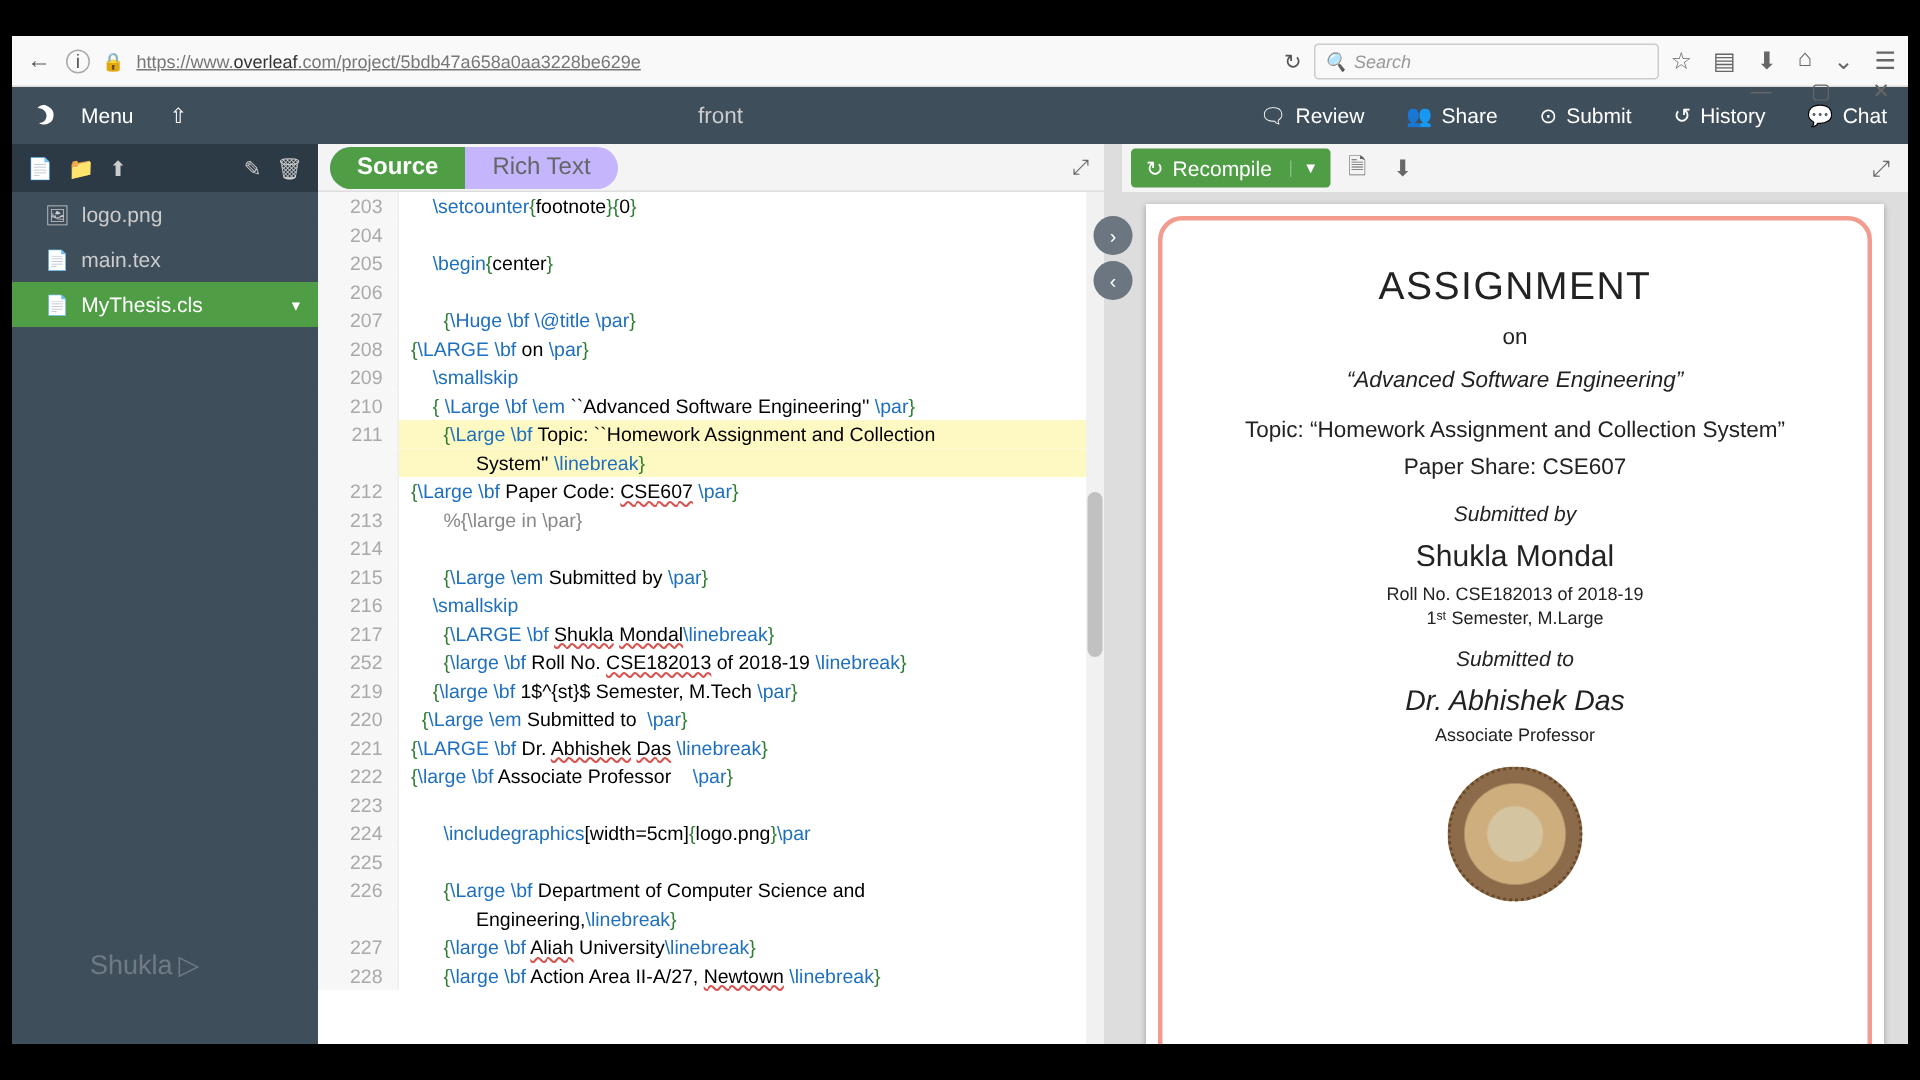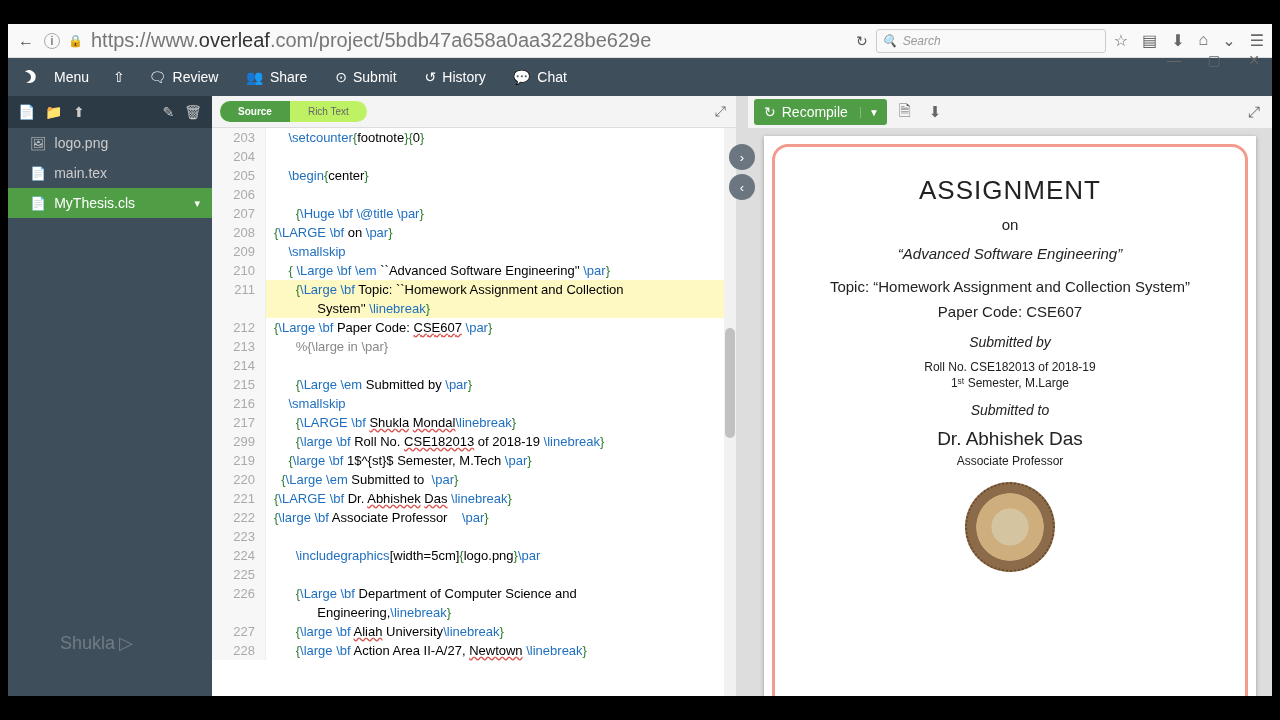--- a/index.html
+++ b/index.html
@@ -11,21 +11,21 @@
 .tab { background: #f9f9f9; border: 1px solid #ccc; border-bottom: none; border-radius: 4px 4px 0 0; height: 26px; display: flex; align-items: center; padding: 0 10px; font-size: 12px; color: #333; gap: 6px; }
 .tab-icon { width: 14px; height: 14px; background: #4f9e45; border-radius: 50%; display: inline-block; }
 .tab-close { font-size: 14px; color: #666; cursor: pointer; }
 .newtab { width: 24px; text-align: center; font-size: 16px; color: #666; cursor: pointer; }
 .win-controls { position: absolute; right: 4px; top: 28px; display: flex; gap: 12px; color: #666; font-size: 14px; }
 .win-controls span { width: 28px; text-align: center; cursor: pointer; }
 
 .urlbar { height: 34px; background: #f9f9f9; border-bottom: 1px solid #ddd; display: flex; align-items: center; padding: 0 8px; gap: 8px; }
 .urlbar .navbtn { font-size: 16px; color: #555; cursor: pointer; width: 20px; text-align: center; }
 .urlbar .lock { color: #4caf50; font-size: 12px; }
-.url { flex: 1; font-size: 20px; color: #777; }
+.url { flex: 1; font-size: 12px; color: #777; text-decoration: underline; }
 .url .domain { color: #333; }
 .urlbar .refresh { font-size: 14px; color: #555; cursor: pointer; }
 .searchbox { width: 230px; height: 24px; border: 1px solid #ccc; border-radius: 3px; display: flex; align-items: center; padding: 0 6px; font-size: 12px; color: #999; font-style: italic; gap: 5px; }
 .toolbar-icons { display: flex; gap: 14px; color: #666; font-size: 16px; }
 .toolbar-icons span { cursor: pointer; }
 
 
 .ol-header { height: 38px; background: #3f4e5b; color: #fff; display: flex; align-items: center; font-size: 14px; }
 .ol-header .menu { display: flex; align-items: center; gap: 16px; padding: 0 14px; cursor: pointer; }
 .ol-header .center { flex: 1; text-align: center; color: #ccc; font-size: 15px; }
@@ -39,21 +39,21 @@
 .filetree-top { height: 32px; background: #2c3a46; display: flex; align-items: center; padding: 0 10px; gap: 10px; }
 .filetree-top .spacer { flex: 1; }
 .file { padding: 7px 12px 7px 22px; display: flex; align-items: center; gap: 8px; cursor: pointer; }
 .file.active { background: #4f9e45; color: #fff; }
 .file .ficon { font-size: 13px; }
 .file .chev { margin-left: auto; font-size: 11px; }
 
 
 .editor { flex: 1; display: flex; flex-direction: column; background: #fff; min-width: 0; }
 .editor-top { height: 32px; background: #f4f4f4; border-bottom: 1px solid #ddd; display: flex; align-items: center; padding: 0 8px; position: relative; }
-.pill { display: flex; border-radius: 20px; background: #bef264; overflow: hidden; font-size: 10px; }
+.pill { display: flex; border-radius: 20px; background: #c4b5fd; overflow: hidden; font-size: 16px; }
 .pill div { padding: 5px 18px; cursor: pointer; }
 .pill .active { background: #4f9e45; color: #fff; font-weight: 600; }
 .pill .inactive { color: #666; }
 .editor-top .expand { position: absolute; right: 10px; color: #666; font-size: 14px; cursor: pointer; }
 .code { flex: 1; overflow: hidden; font-family: "Consolas", "Monaco", monospace; font-size: 13px; line-height: 19px; position: relative; }
 .codeline { display: flex; }
 .gutter { width: 54px; text-align: right; padding-right: 10px; color: #aaa; background: #f7f7f7; border-right: 1px solid #eee; user-select: none; flex-shrink: 0; }
 .linetxt { padding-left: 8px; white-space: pre; flex: 1; }
 .linetxt.hl { background: #fef9c3; }
 .cmd { color: #1e6fbf; }
@@ -77,21 +77,21 @@
 .page { width: 492px; height: 640px; background: #fff; box-shadow: 0 1px 4px rgba(0,0,0,.3); padding: 8px; }
 .frame { border: 3px solid #f19c8e; border-radius: 16px; height: 100%; padding: 28px 20px 10px; text-align: center; font-family: "Times New Roman", serif; color: #222; }
 .frame .t1 { font-size: 26px; letter-spacing: 1px; margin-bottom: 10px; }
 .frame .t2 { font-size: 15px; margin-bottom: 12px; }
 .frame .t3 { font-style: italic; font-size: 15px; margin-bottom: 14px; }
 .frame .t4 { font-size: 15px; margin-bottom: 4px; line-height: 1.5; }
 .frame .t5 { font-size: 15px; margin-bottom: 14px; }
 .frame .sub { font-style: italic; font-size: 14px; margin: 12px 0 10px; }
 .frame .name { font-size: 20px; margin-bottom: 6px; }
 .frame .small { font-size: 12px; margin-bottom: 2px; }
-.frame .name2 { font-size: 19px; margin: 6px 0 4px; }
+.frame .name2 { font-size: 19px; margin: 6px 0 4px; font-style: italic; }
 .logo { width: 90px; height: 90px; margin: 14px auto 0; border-radius: 50%; background: radial-gradient(circle, #d4c5a0 30%, #cfae7e 31%, #cfae7e 55%, #8b6b4a 56%); border: 2px dotted #6b4a2a; display: flex; align-items: center; justify-content: center; font-size: 9px; color: #5b3a1a; }
 
 .watermark { position: absolute; left: 52px; bottom: 42px; color: rgba(255,255,255,.25); font-size: 18px; display: flex; align-items: center; gap: 4px; }
 .scrollbar-v { position: absolute; right: 0; top: 0; width: 12px; height: 100%; background: #f1f1f1; }
 .scrollbar-v .thumb { position: absolute; width: 10px; left: 1px; background: #c1c1c1; border-radius: 5px; }
 </style>
 </head>
 <body>
 
 <div class="window">
@@ -125,20 +125,21 @@
   </div>
 
   <div class="ol-header">
     <div class="menu">
       <svg class="ol-leaf" viewBox="0 0 16 16">
           <path fill="#fff" d="M8 1c5 2 7 5 5 10-2 3-6 4-9 2 3 0 5-2 5-5S6 3 3 3c2-2 3-2 5-2z"></path>
         </svg>
       <span>Menu</span>
     </div>
     <div style="padding:0 10px;cursor:pointer;">⇧</div>
+    <div class="center">front</div>
     <div class="right">
       <div class="rbtn">
           <span>🗨</span>
           <span>Review</span>
         </div>
       <div class="rbtn">
           <span>👥</span>
           <span>Share</span>
         </div>
       <div class="rbtn">
@@ -256,21 +257,21 @@
             </div>
             <div class="codeline">
               <div class="gutter">216</div>
               <div class="linetxt">    <span class="cmd">\smallskip</span></div>
             </div>
             <div class="codeline">
               <div class="gutter">217</div>
               <div class="linetxt">      <span class="brace">{</span><span class="cmd">\LARGE \bf</span> <span class="squig">Shukla</span> <span class="squig">Mondal</span><span class="cmd">\linebreak</span><span class="brace">}</span></div>
             </div>
             <div class="codeline">
-              <div class="gutter">299</div>
+              <div class="gutter">252</div>
               <div class="linetxt">      <span class="brace">{</span><span class="cmd">\large \bf</span> Roll No. <span class="squig">CSE182013</span> of 2018-19 <span class="cmd">\linebreak</span><span class="brace">}</span></div>
             </div>
             <div class="codeline">
               <div class="gutter">219</div>
               <div class="linetxt">    <span class="brace">{</span><span class="cmd">\large \bf</span> 1$^{st}$ Semester, M.Tech <span class="cmd">\par</span><span class="brace">}</span></div>
             </div>
             <div class="codeline">
               <div class="gutter">220</div>
               <div class="linetxt">  <span class="brace">{</span><span class="cmd">\Large \em</span> Submitted to  <span class="cmd">\par</span><span class="brace">}</span></div>
             </div>
@@ -335,22 +336,23 @@
         <span class="ibtn">⬇</span>
         <span class="ibtn expand2">⤢</span>
       </div>
       <div class="pdf-body">
         <div class="page">
           <div class="frame">
             <div class="t1">ASSIGNMENT</div>
             <div class="t2">on</div>
             <div class="t3">“Advanced Software Engineering”</div>
             <div class="t4">Topic: “Homework Assignment and Collection System”</div>
-            <div class="t5">Paper Code: CSE607</div>
+            <div class="t5">Paper Share: CSE607</div>
             <div class="sub">Submitted by</div>
+            <div class="name">Shukla Mondal</div>
             <div class="small">Roll No. CSE182013 of 2018-19</div>
             <div class="small">1ˢᵗ Semester, M.Large</div>
             <div class="sub">Submitted to</div>
             <div class="name2">Dr. Abhishek Das</div>
             <div class="small">Associate Professor</div>
             <div class="logo"></div>
           </div>
         </div>
       </div>
     </div>

